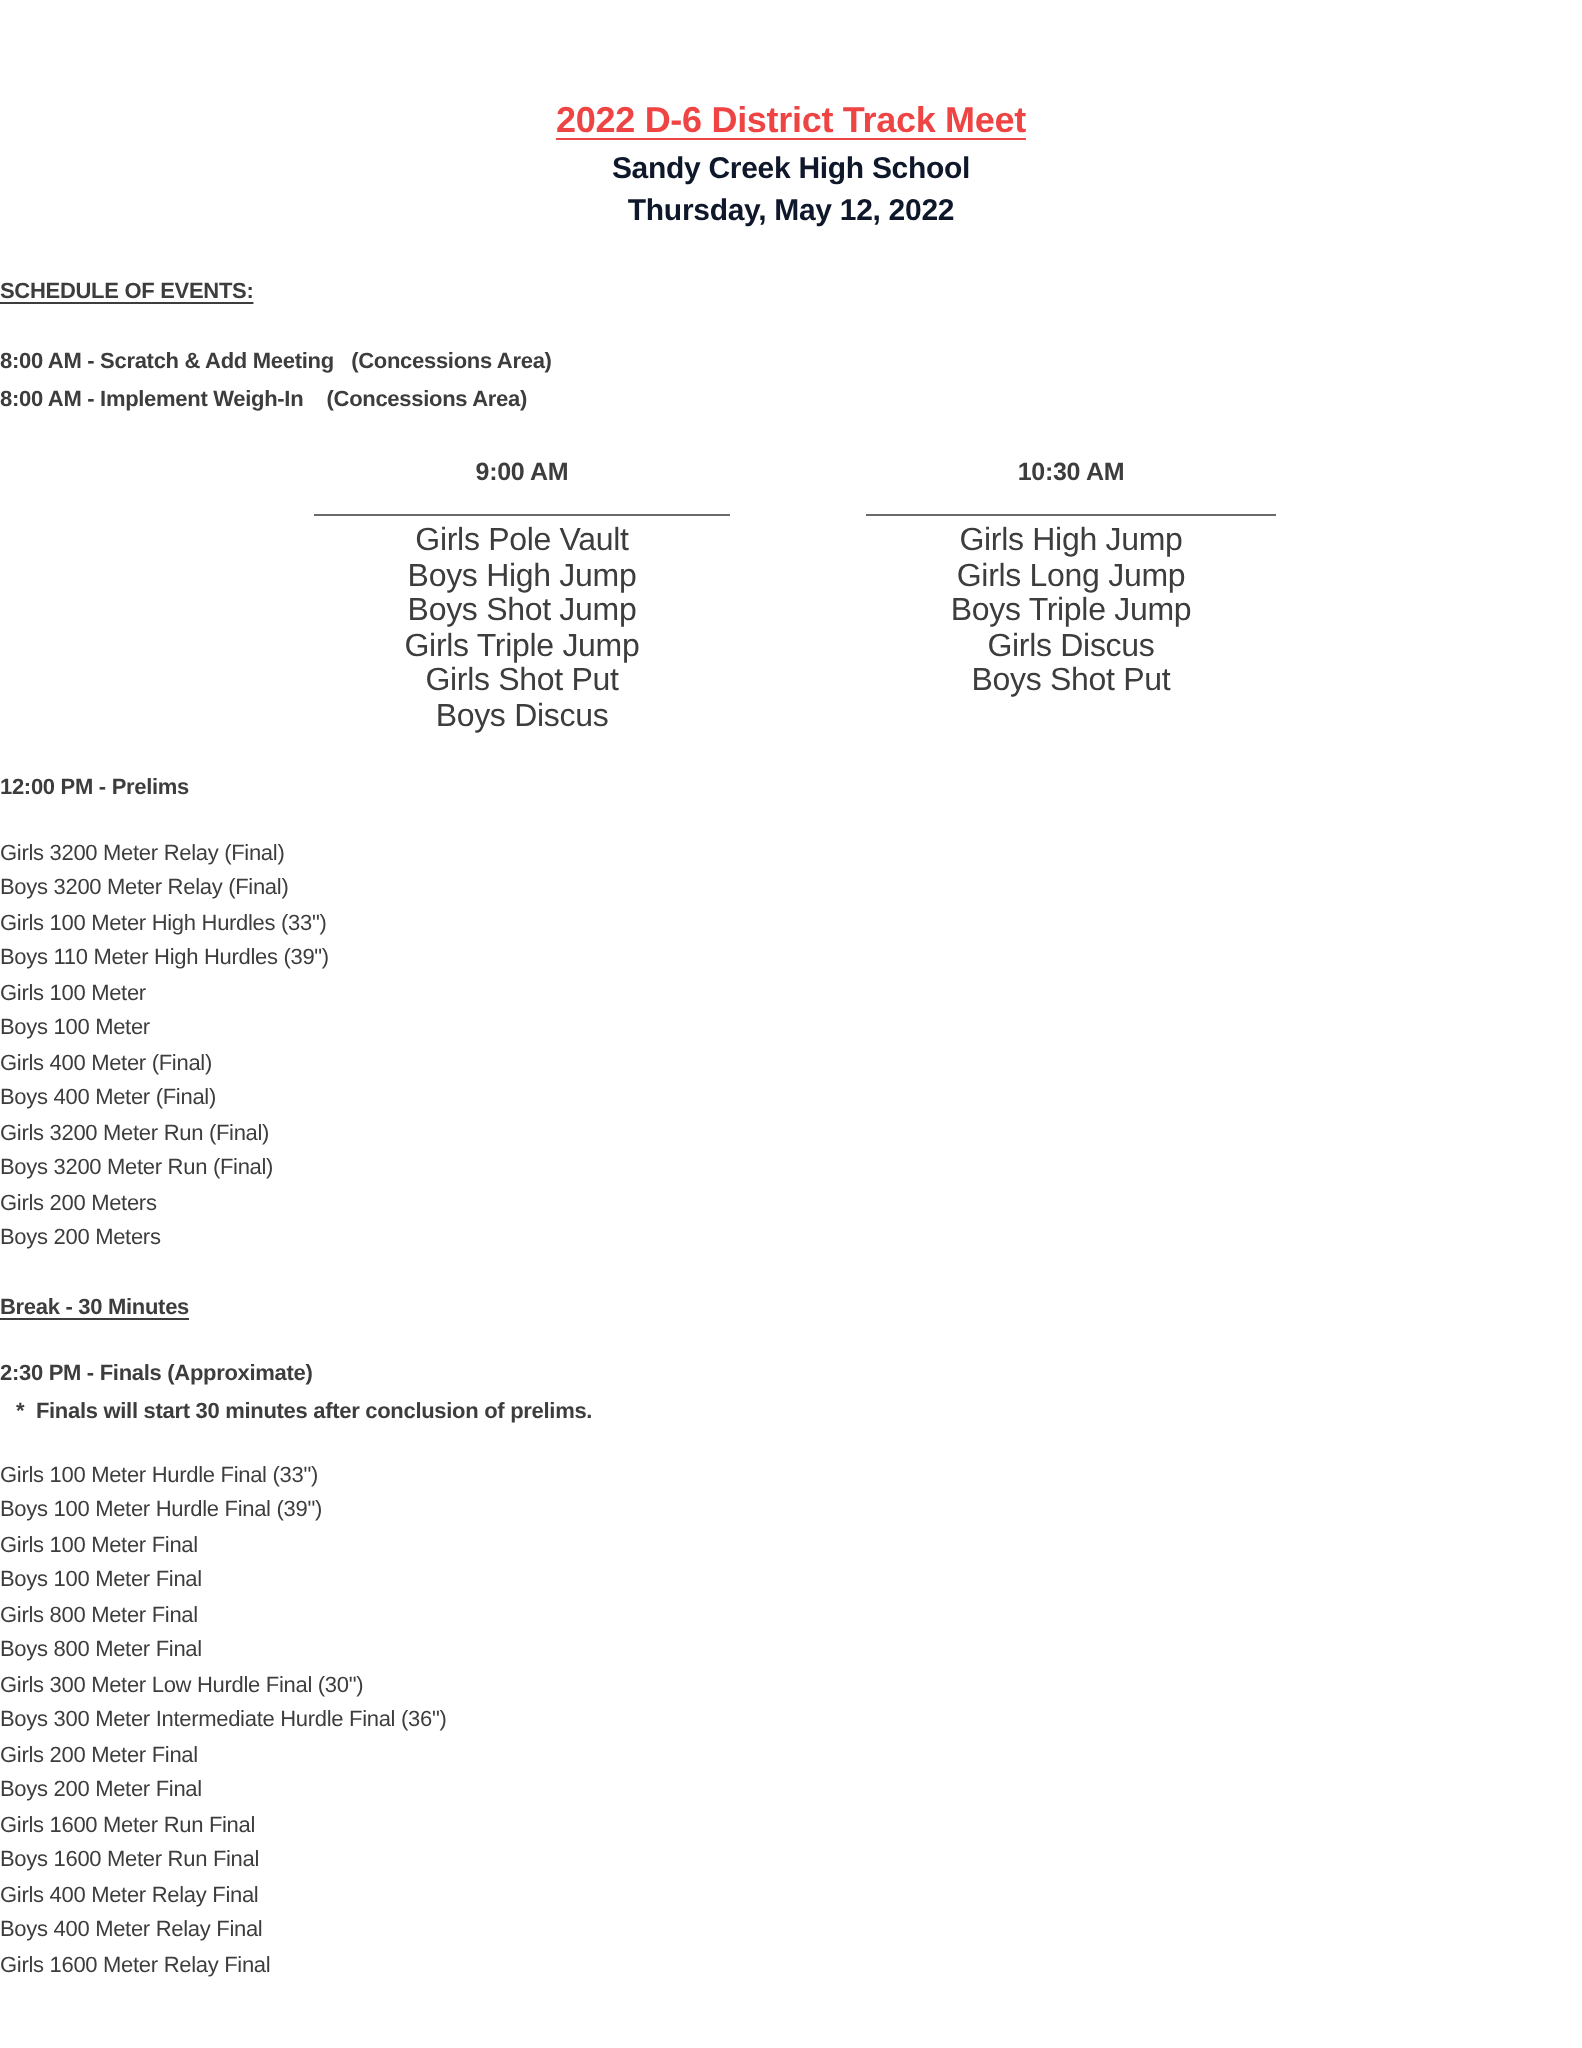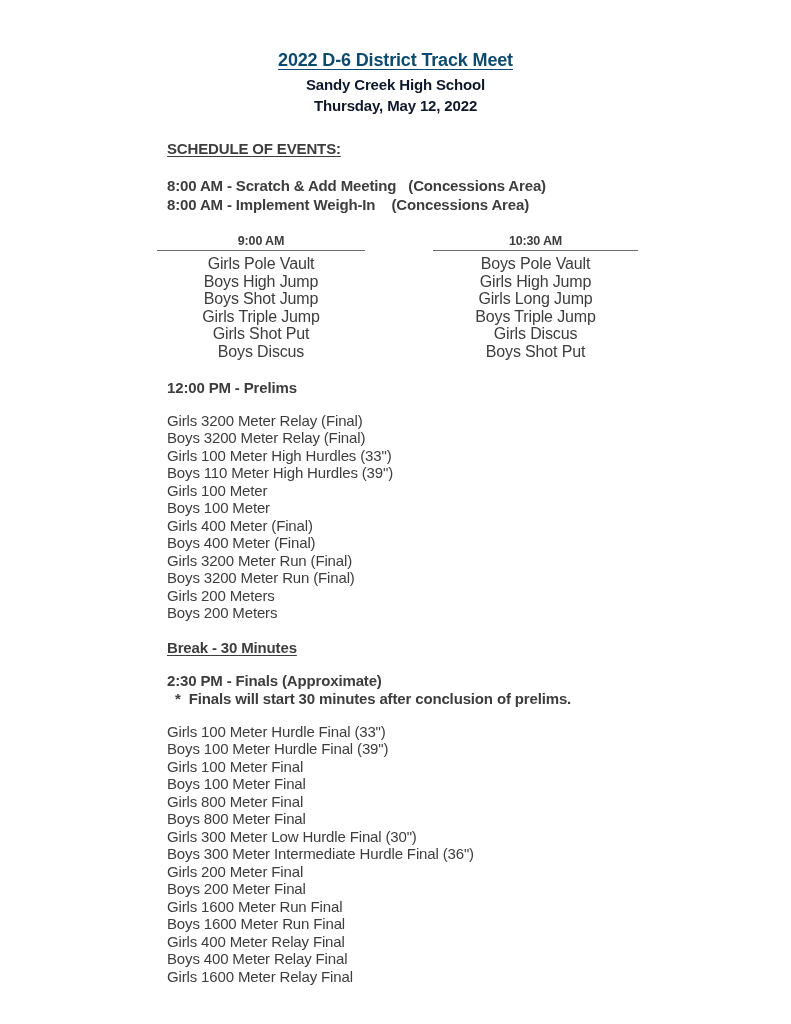--- a/index.html
+++ b/index.html
@@ -11,32 +11,32 @@
     font-family: "Liberation Sans", "DejaVu Sans", sans-serif;
     color: #3d3d3d;
     overflow: hidden;
     letter-spacing: -0.15px;
   }
   .header { text-align: center; padding-top: 50px; }
   .title {
     display: inline-block;
     font-size: 18px;
     font-weight: bold;
-    color: #0c4a6e;
+    color: #ef4444;
     text-decoration: underline;
     text-underline-offset: 3px;
   }
   .sub {
     font-size: 15px;
     font-weight: bold;
     line-height: 21px;
     color: #0f172a;
   }
   .sub.first { margin-top: 3px; }
-  .content { margin-left: 167px; margin-right: 50px; font-size: 15px; }
+  .content { margin-right: 50px; font-size: 11px; }
   .schedule-heading {
     display: inline-block;
     margin-top: 24px;
     font-weight: bold;
     text-decoration: underline;
     text-underline-offset: 2px;
   }
   .meetings { margin-top: 20px; }
   .meeting-line {
     font-weight: bold;
@@ -46,21 +46,21 @@
   .sessions {
     display: flex;
     margin-top: 20px;
   }
   .session-col { text-align: center; }
   .session-col.col-a { margin-left: 157px; width: 208px; }
   .session-col.col-b { margin-left: 68px; width: 205px; }
   .session-time {
     font-weight: bold;
     font-size: 12.5px;
-    padding-bottom: 2px;
+    padding-bottom: 14px;
     border-bottom: 1.5px solid #6a6a6a;
   }
   .session-events { padding-top: 4px; }
   .session-events .event-line { line-height: 17.5px; }
   .event-line { line-height: 17.5px; white-space: pre-wrap; }
   .section-heading { font-weight: bold; line-height: 17.5px; }
   .prelims-heading { margin-top: 19px; }
   .event-list { margin-top: 15px; }
   .break-heading {
     display: inline-block;
@@ -111,21 +111,20 @@
           <div class="event-line">Boys High Jump</div>
           <div class="event-line">Boys Shot Jump</div>
           <div class="event-line">Girls Triple Jump</div>
           <div class="event-line">Girls Shot Put</div>
           <div class="event-line">Boys Discus</div>
         </div>
     </div>
     <div class="session-col col-b">
       <div class="session-time">10:30 AM</div>
       <div class="session-events">
-          <div class="event-line">Boys Pole Vault</div>
           <div class="event-line">Girls High Jump</div>
           <div class="event-line">Girls Long Jump</div>
           <div class="event-line">Boys Triple Jump</div>
           <div class="event-line">Girls Discus</div>
           <div class="event-line">Boys Shot Put</div>
         </div>
     </div>
   </div>
 
   <div class="content">

